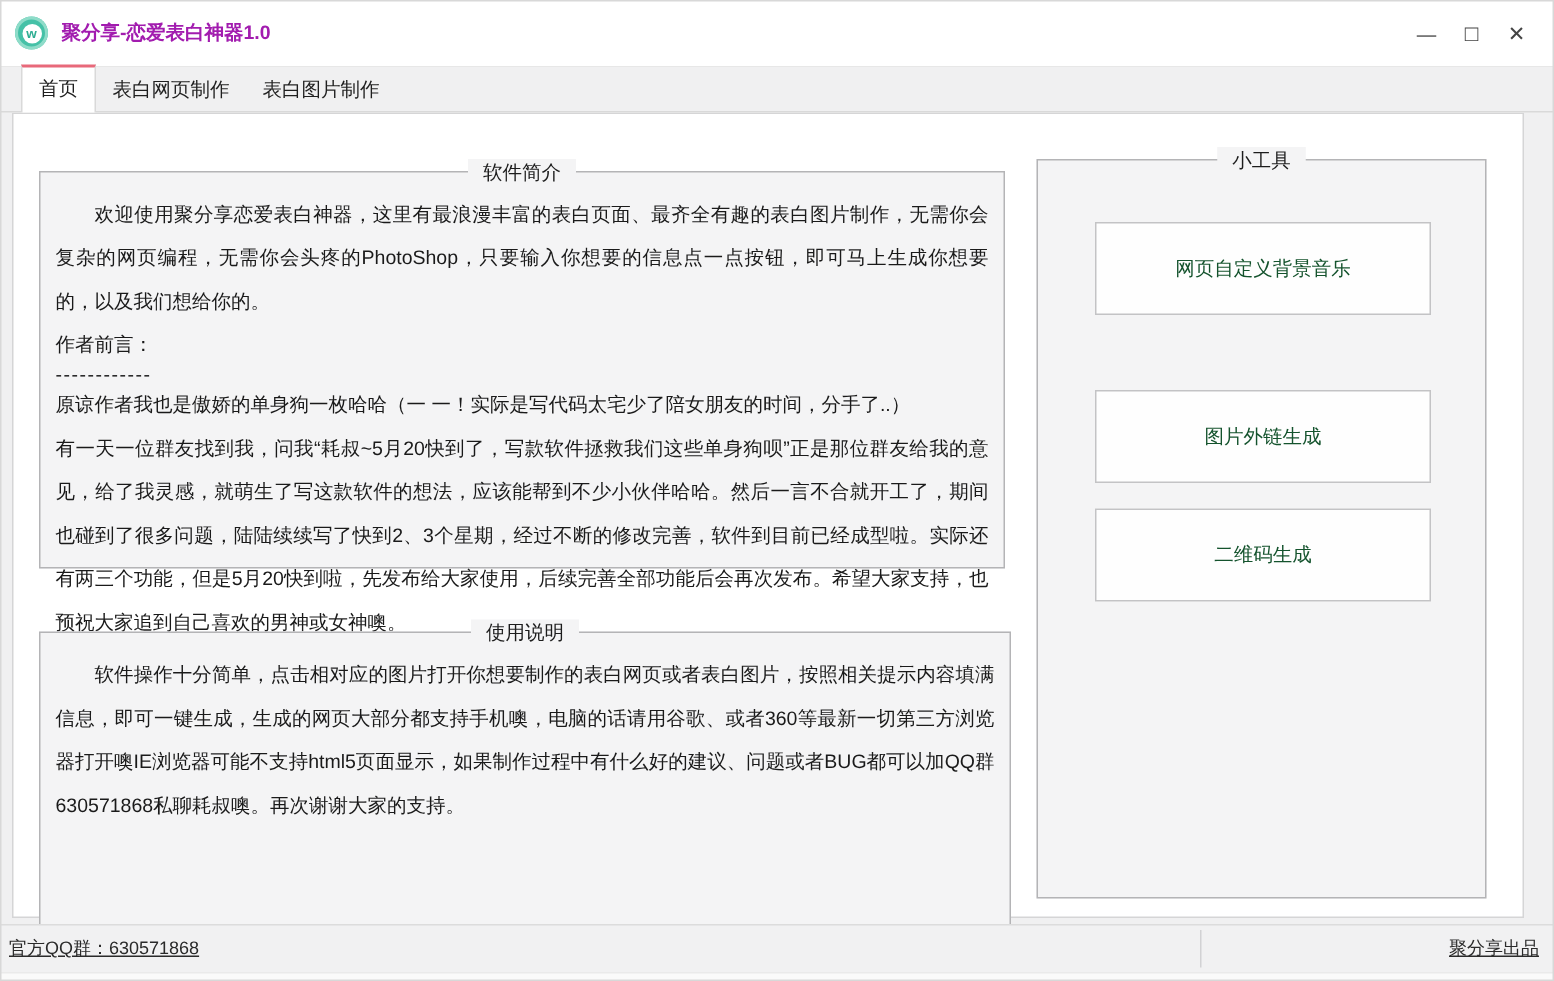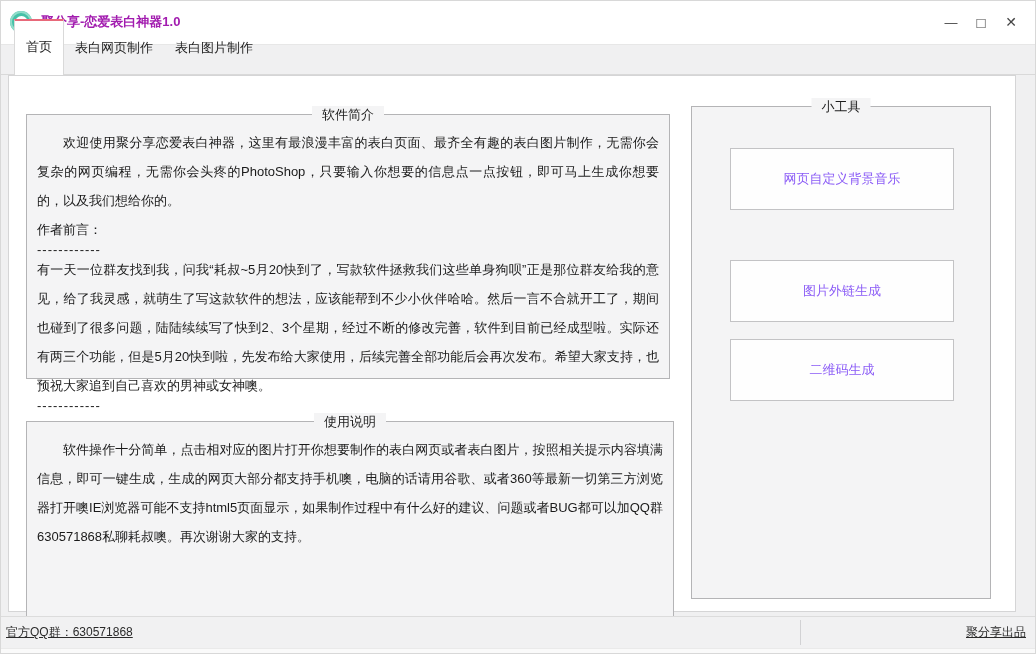--- a/index.html
+++ b/index.html
@@ -36,21 +36,21 @@
   .win-btn.maxi{font-size:15px;}
   .win-btn.close{font-size:14px;}
 
   
   .tabstrip{
     position:absolute;top:45px;left:0;width:100%;height:30px;background:#f0f0f1;
     border-bottom:1px solid #d9d9d9;box-sizing:border-box;
     display:flex;align-items:flex-end;padding-left:14px;
   }
   .tab{
-    height:29px;line-height:29px;padding:12px 11px;font-size:13px;color:#1f1f1f;
+    height:29px;line-height:29px;padding:0 11px;font-size:13px;color:#1f1f1f;
     position:relative;
   }
   .tab.active{
     background:#ffffff;
     border:1px solid #d9d9d9;border-bottom:none;
     border-top:2px solid #e8697a;
     height:30px;line-height:27px;margin-bottom:-1px;z-index:2;
   }
 
   
@@ -83,21 +83,21 @@
     background:#2f9fe5;border:2px solid #14532d;border-radius:2px;
     color:#000000;font-size:13px;padding:0 10px 0 3px;cursor:pointer;box-sizing:border-box;
   }
   .qq-icon{width:18px;height:18px;display:block;}
 
   
   .tool-btn{
     position:absolute;left:38px;width:224px;height:62px;
     background:#fefefe;border:1px solid #c3c3c5;box-sizing:border-box;
     display:flex;align-items:center;justify-content:center;
-    font-size:13px;color:#8b5cf6;cursor:pointer;
+    font-size:13px;color:#14532d;cursor:pointer;
   }
   .tool-btn.t1{top:41px;}
   .tool-btn.t2{top:153px;}
   .tool-btn.t3{top:232px;}
   .tool-btn.t4{top:368px;}
 
   
   .statusbar{
     position:absolute;left:0;top:616px;width:100%;height:32px;
     background:#f1f1f2;border-top:1px solid #dcdcdc;box-sizing:border-box;
@@ -132,20 +132,21 @@
 </div>
 
 <div class="pane">
 
   <div class="groupbox gb-intro">
     <div class="legend">软件简介</div>
     <div class="gb-body">
       <p class="para indent">欢迎使用聚分享恋爱表白神器，这里有最浪漫丰富的表白页面、最齐全有趣的表白图片制作，无需你会复杂的网页编程，无需你会头疼的PhotoShop，只要输入你想要的信息点一点按钮，即可马上生成你想要的，以及我们想给你的。</p>
       <p class="para">作者前言：</p>
       <p class="dashes">------------</p>
+      <p class="para">原谅作者我也是傲娇的单身狗一枚哈哈（一 一！实际是写代码太宅少了陪女朋友的时间，分手了..）</p>
       <p class="para">有一天一位群友找到我，问我“耗叔~5月20快到了，写款软件拯救我们这些单身狗呗”正是那位群友给我的意见，给了我灵感，就萌生了写这款软件的想法，应该能帮到不少小伙伴哈哈。然后一言不合就开工了，期间也碰到了很多问题，陆陆续续写了快到2、3个星期，经过不断的修改完善，软件到目前已经成型啦。实际还有两三个功能，但是5月20快到啦，先发布给大家使用，后续完善全部功能后会再次发布。希望大家支持，也预祝大家追到自己喜欢的男神或女神噢。</p>
       <p class="dashes">------------</p>
     </div>
   </div>
 
   <div class="groupbox gb-usage">
     <div class="legend">使用说明</div>
     <div class="gb-body">
       <p class="para indent">软件操作十分简单，点击相对应的图片打开你想要制作的表白网页或者表白图片，按照相关提示内容填满信息，即可一键生成，生成的网页大部分都支持手机噢，电脑的话请用谷歌、或者360等最新一切第三方浏览器打开噢IE浏览器可能不支持html5页面显示，如果制作过程中有什么好的建议、问题或者BUG都可以加QQ群630571868私聊耗叔噢。再次谢谢大家的支持。</p>
     </div>

